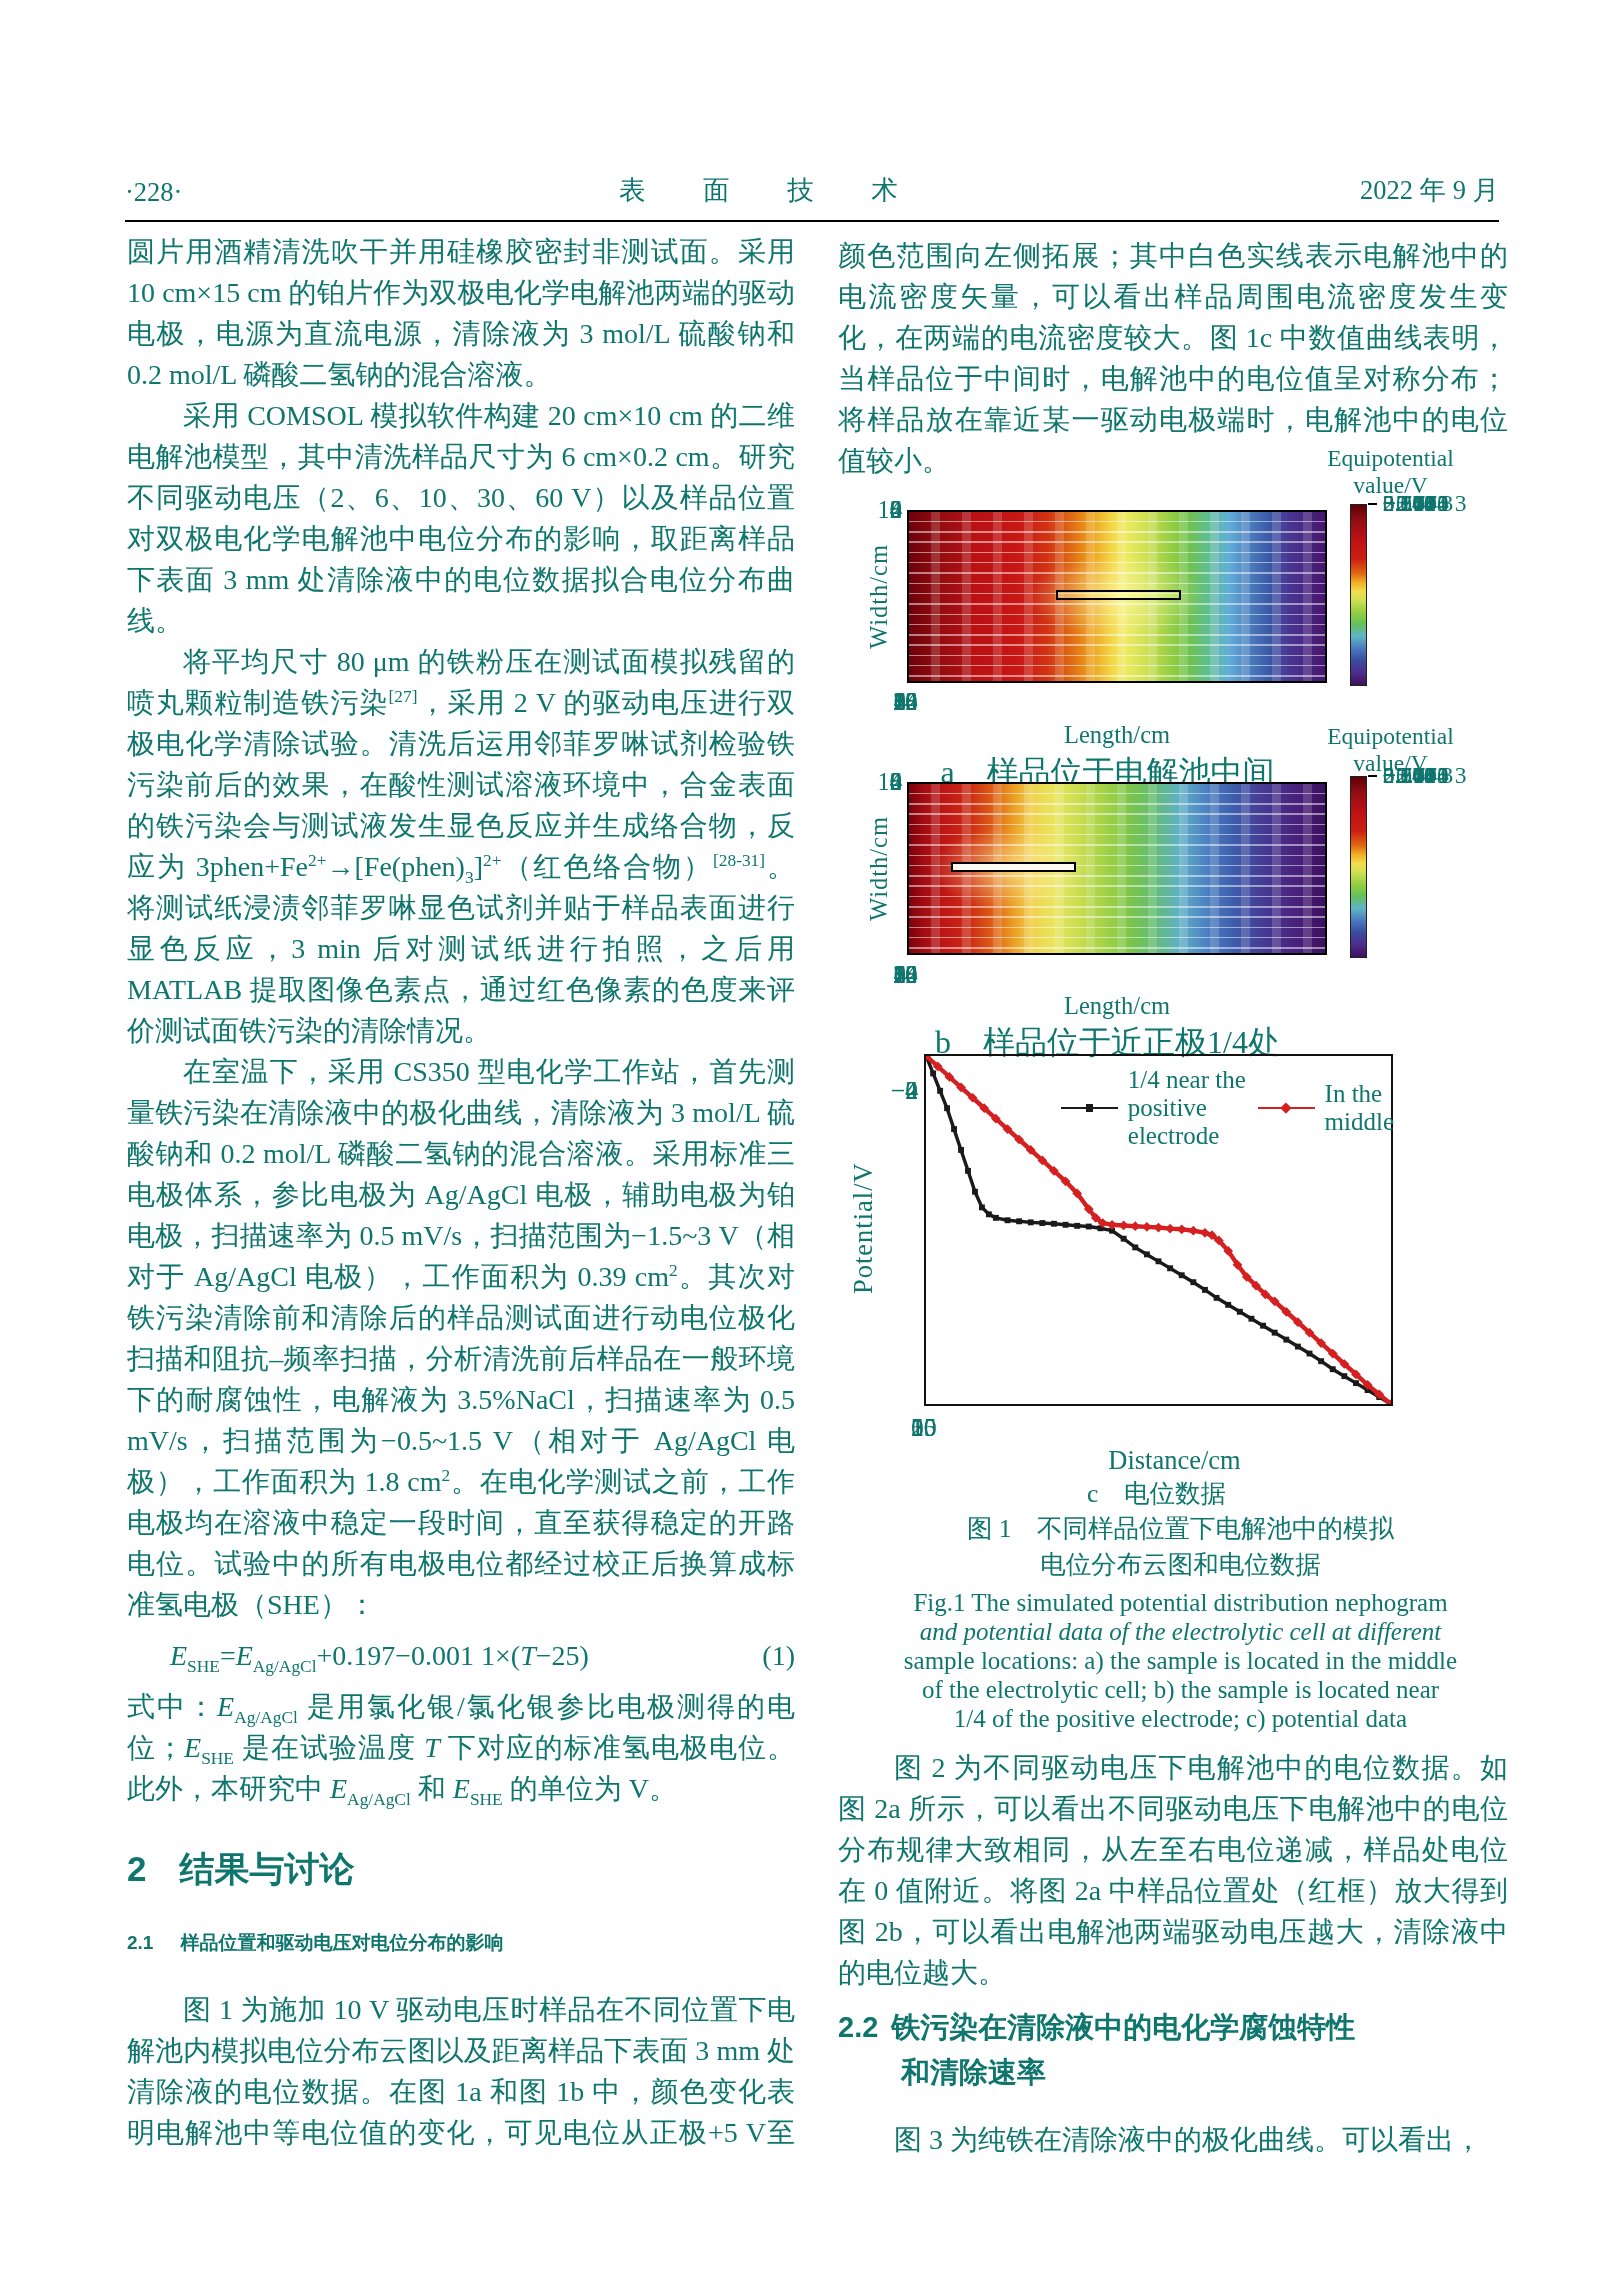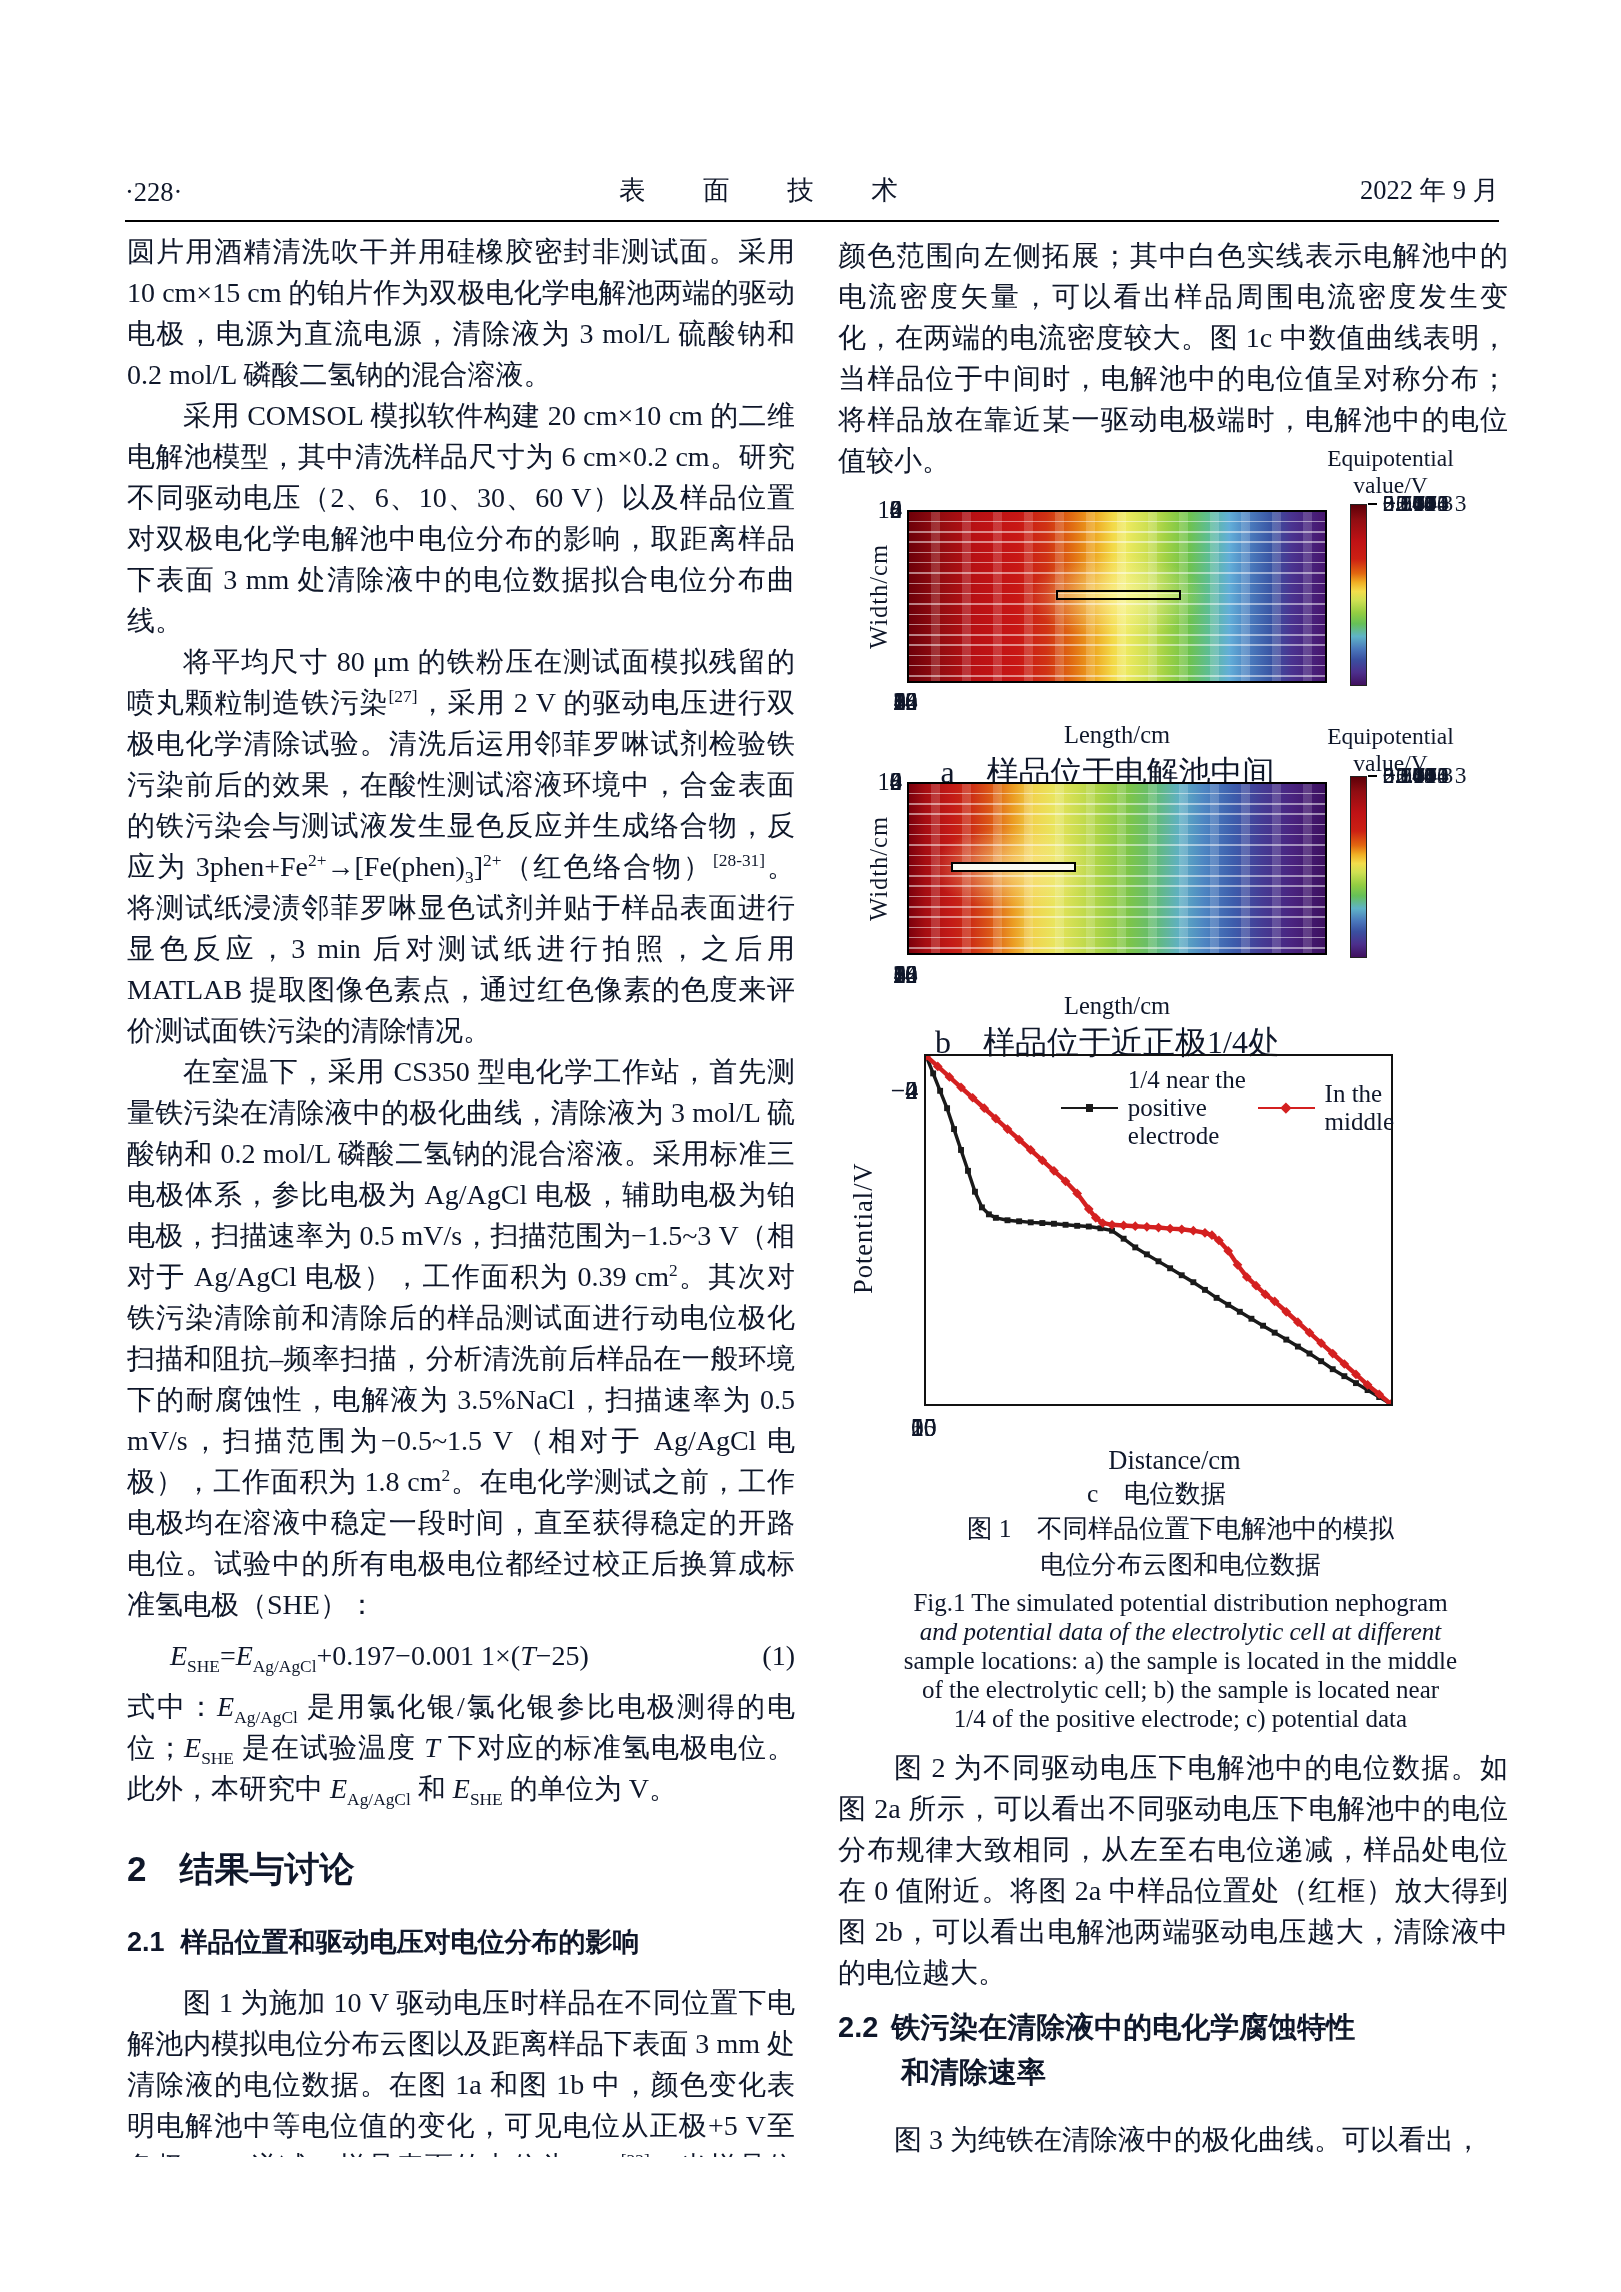--- a/index.html
+++ b/index.html
@@ -1,33 +1,33 @@
 <!DOCTYPE html>
 <html><head>
 <meta charset="utf-8">
 <style>
   html,body{margin:0;padding:0;background:#888;}
   .page{position:relative;width:1621px;height:2293px;background:#ffffff;
-        font-family:"Liberation Serif",serif;color:#0f172a;overflow:hidden;}
+        font-family:"Liberation Serif",serif;color:#0f766e;overflow:hidden;}
   
   .hdr{position:absolute;left:125px;top:159px;width:1374px;height:49px;
        border-bottom:2.9px solid #000;display:flex;justify-content:space-between;
        align-items:flex-end;padding-bottom:11.8px;font-size:26.5px;}
   .hdr .jtitle{letter-spacing:25.5px;}
   
   .col{font-size:28px;line-height:41px;text-align:justify;}
   .col p{margin:0;text-indent:2em;}
   .col p.noind{text-indent:0;}
   sub,sup{font-size:0.62em;line-height:0;}
   i{font-style:italic;}
   .col-left{position:absolute;left:127px;top:231px;width:668px;height:1926px;overflow:hidden;}
   .h-sec{font-family:"Liberation Sans",sans-serif;font-weight:bold;font-size:35px;
          margin:39px 0 33px;display:flex;gap:33px;text-align:left;}
-  .h-sub{font-family:"Liberation Sans",sans-serif;font-weight:bold;font-size:27px;
-         margin:29px 0 19px;display:flex;gap:16px;text-align:left;}
+  .h-sub{font-family:"Liberation Sans",sans-serif;font-weight:bold;font-size:19px;
+         margin:29px 0 26px;display:flex;gap:27px;text-align:left;}
   .eq{display:flex;align-items:baseline;margin:10px 0;}
   .eq .lead{width:43px;}
   .eq .fill{flex:1;}
   .rc-block{position:absolute;left:838px;width:670px;}
   .h22{font-family:"Liberation Sans",sans-serif;font-weight:bold;font-size:29px;line-height:45px;}
   .h22 .l1{display:flex;gap:13px;}
   .h22 .l2{padding-left:63px;}
   
   .figwrap{position:absolute;left:838px;top:443px;width:685px;height:1300px;}
   .figwrap *{position:absolute;}

